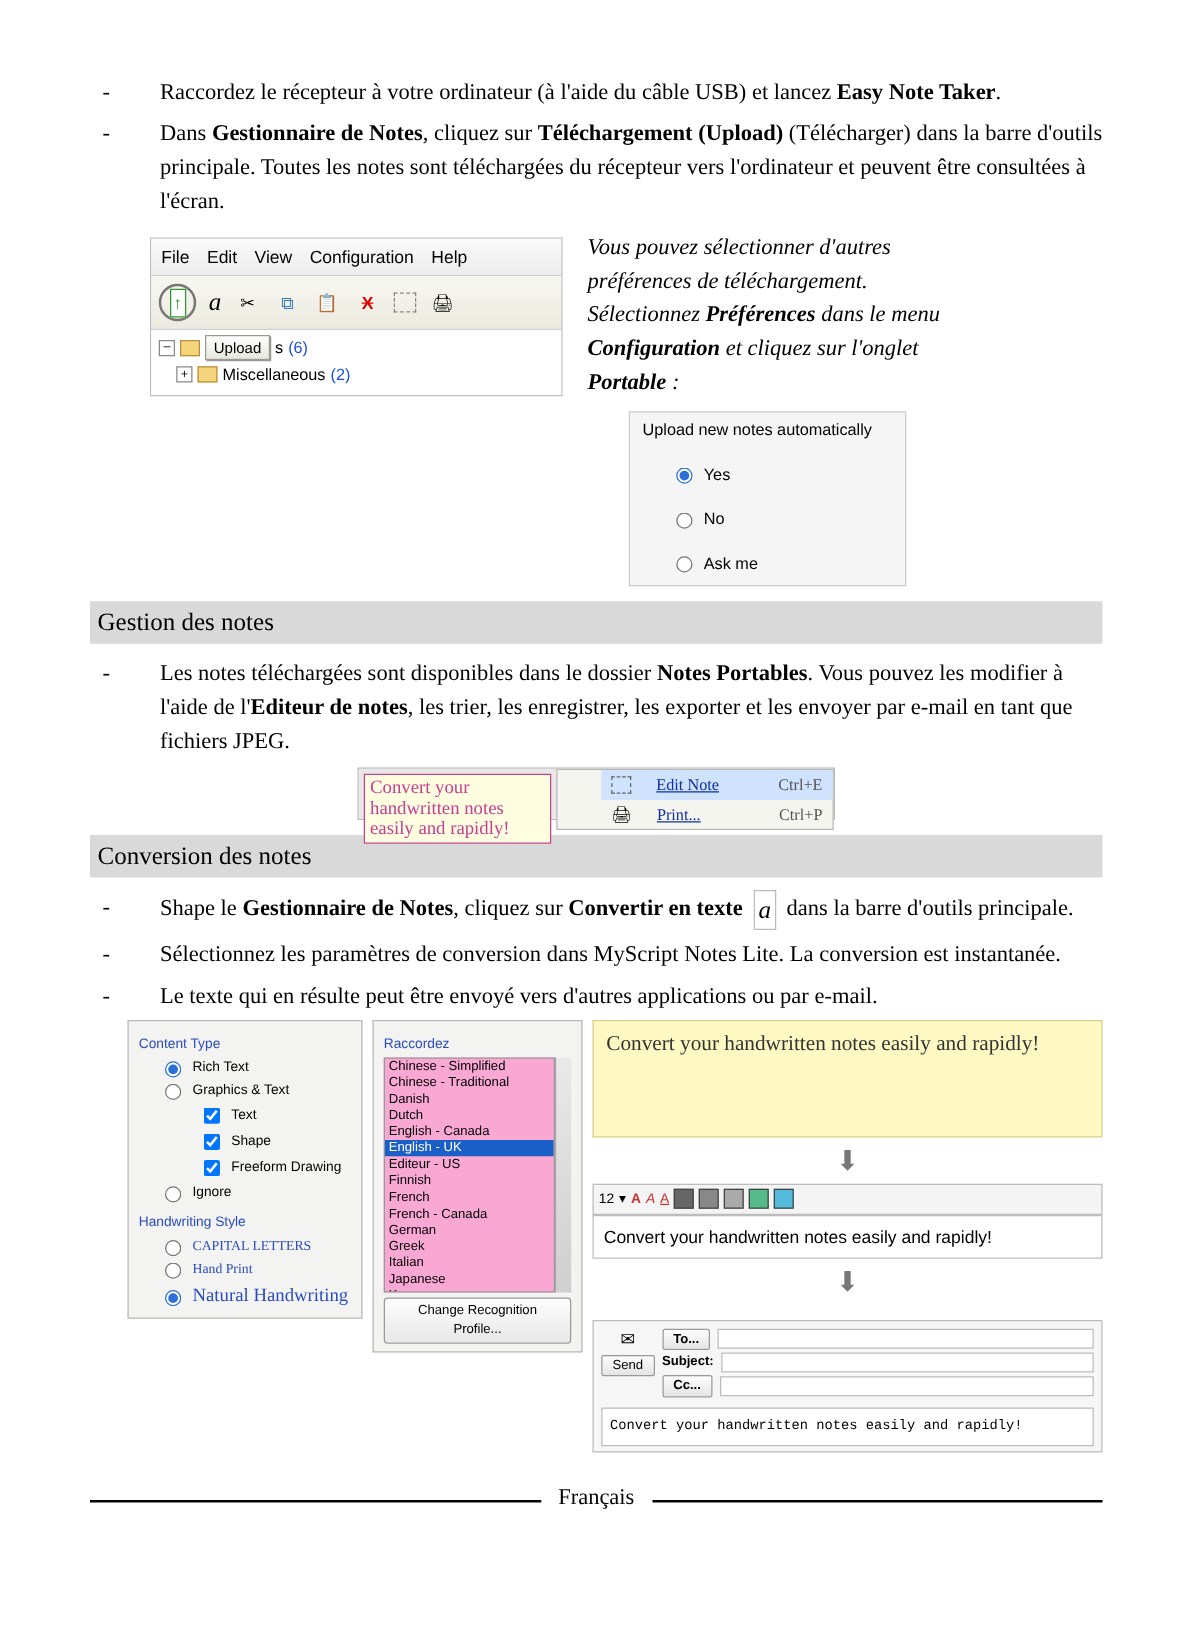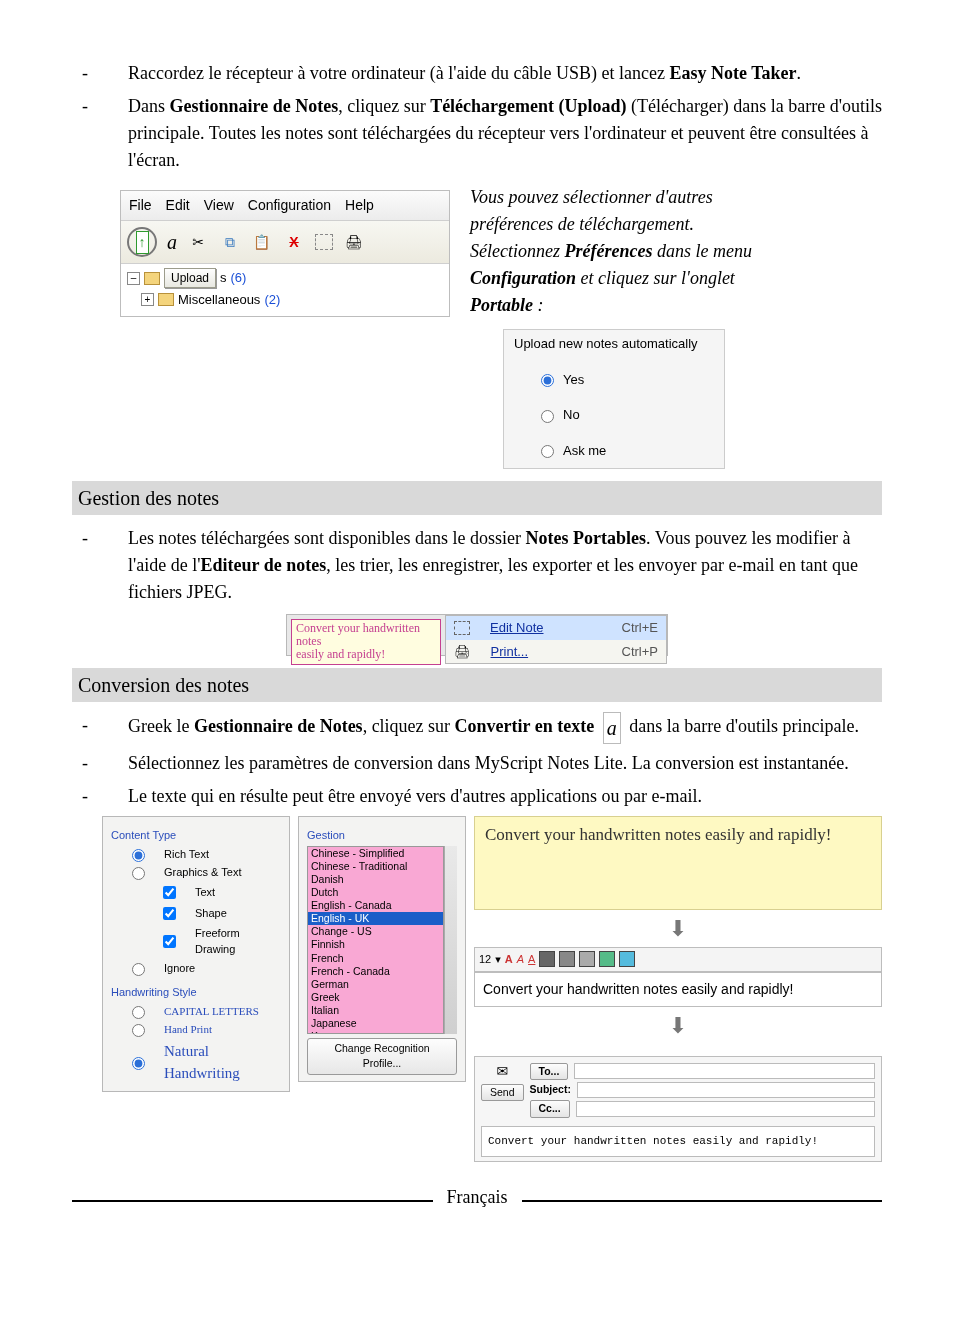--- a/index.html
+++ b/index.html
@@ -52,31 +52,31 @@
     border:1px solid #ccc; background:#f5f5f5;
     font-family: Tahoma, Arial, sans-serif; font-size:13px;
     padding:4px 10px 8px 10px; width:200px; margin-top:10px; margin-left:33px;
   }
   .radio { display:flex; align-items:center; gap:6px; margin-left:22px; margin-top:16px;}
   input[type=radio]{accent-color:#2b6fd8;}
   
   .ctx-wrap { width:380px; margin:8px auto 0 auto; border:1px solid #b8b8b8;}
   .ctx-top { background:#e8e8e8; height:40px; display:flex; align-items:flex-start;}
   .sticky { background:#fffde0; border:1px solid #c54090; width:140px; margin:4px; padding:2px 4px; }
-  .sticky span{ font-family:'Comic Sans MS',cursive; font-size:12px; color:#c54090; line-height:1.1; display:block;}
-  .ctx-menu { background:#f5f5f0; border:1px solid #b8b8b8; font-family:Liberation Sans, sans-serif; font-size:13px; flex:1;}
+  .sticky span{ font-family:'Comic Sans MS',cursive; font-size:15px; color:#c54090; line-height:1.1; display:block;}
+  .ctx-menu { background:#f5f5f0; border:1px solid #b8b8b8; font-family:Liberation Serif, serif; font-size:13px; flex:1;padding-left:35px;}
   .ctx-row { display:flex; align-items:center; padding:2px 8px; }
   .ctx-row.sel { background:#cfe3ff;}
   .ctx-row .lbl{ flex:1; color:#1030a0; text-decoration:underline; margin-left:20px;}
   .ctx-row .sc { color:#555; width:60px; text-align:right;}
   
   .conv-row { display:flex; gap:8px; align-items:flex-start; margin-left:30px;}
   .panel { border:1px solid #b8b8b8; background:#f3f3f2; font-family:Tahoma,Arial,sans-serif; font-size:11px; padding:6px 8px;}
   .panel .grp { color:#2a4dbb; margin:4px 0 2px 0;}
-  .panel .opt { margin-left:16px; display:flex; align-items:center; gap:16px; margin-top:2px;}
+  .panel .opt { margin-left:16px; display:flex; align-items:center; gap:6px; margin-top:2px;}
   .panel .opt.sub { margin-left:48px;}
   .hs-caps { font-family:"Times New Roman",serif; color:#2a4dbb;}
   .hs-hand { font-family:"Times New Roman",serif; color:#2a4dbb;}
   .hs-nat { font-family:"Brush Script MT","Comic Sans MS",cursive; color:#2a4dbb; font-size:15px;}
   .lang-panel { width:150px;}
   .lang-list { background:#f9a8d4; border:1px solid #999; height:186px; overflow:hidden; font-size:10.5px; line-height:1.25;}
   .lang-list div{ padding:0 3px;}
   .lang-list .sel{ background:#1a5ec8; color:#fff;}
   .lang-btn { background:linear-gradient(#fdfdfd,#e7e7e7); border:1px solid #9a9a9a; border-radius:3px; padding:2px 6px; font-size:10.5px; margin-top:4px; display:block; text-align:center;}
   .rt-col { width:408px;}
@@ -209,21 +209,21 @@
         </div>
       </div>
     </div>
   </div>
 
   <div class="section-heading">Conversion des notes</div>
   <ul class="body-list">
     <li>
         <span class="dash">-</span>
         <span class="txt">
-      <span>Greek le </span><b>Gestionnaire de Notes</b><span>, cliquez sur </span><b>Convertir en texte</b>
+      <span>Shape le </span><b>Gestionnaire de Notes</b><span>, cliquez sur </span><b>Convertir en texte</b>
       <span class="a-italic" style="border:1px solid #bbb;padding:0 3px;margin:0 4px;">a</span>
       <span> dans la barre d'outils principale.</span>
     </span>
       </li>
     <li>
         <span class="dash">-</span>
         <span class="txt">Sélectionnez les paramètres de conversion dans MyScript Notes Lite. La conversion est instantanée.</span>
       </li>
     <li>
         <span class="dash">-</span>
@@ -268,30 +268,30 @@
           <input type="radio" style="">
           <span class="hs-hand">Hand Print</span>
         </label>
       <label class="opt">
           <input type="radio" checked="" style="">
           <span class="hs-nat">Natural Handwriting</span>
         </label>
     </div>
 
     <div class="panel lang-panel">
-      <div class="grp">Gestion</div>
+      <div class="grp">Raccordez</div>
       <div style="display:flex;">
         <div class="lang-list" id="lang-list" style="flex:1;">
             <div>Chinese - Simplified</div>
             <div>Chinese - Traditional</div>
             <div>Danish</div>
             <div>Dutch</div>
             <div>English - Canada</div>
             <div class="sel">English - UK</div>
-            <div>Change - US</div>
+            <div>Editeur - US</div>
             <div>Finnish</div>
             <div>French</div>
             <div>French - Canada</div>
             <div>German</div>
             <div>Greek</div>
             <div>Italian</div>
             <div>Japanese</div>
             <div>Korean</div>
           </div>
         <div class="scroll-stub"></div>

